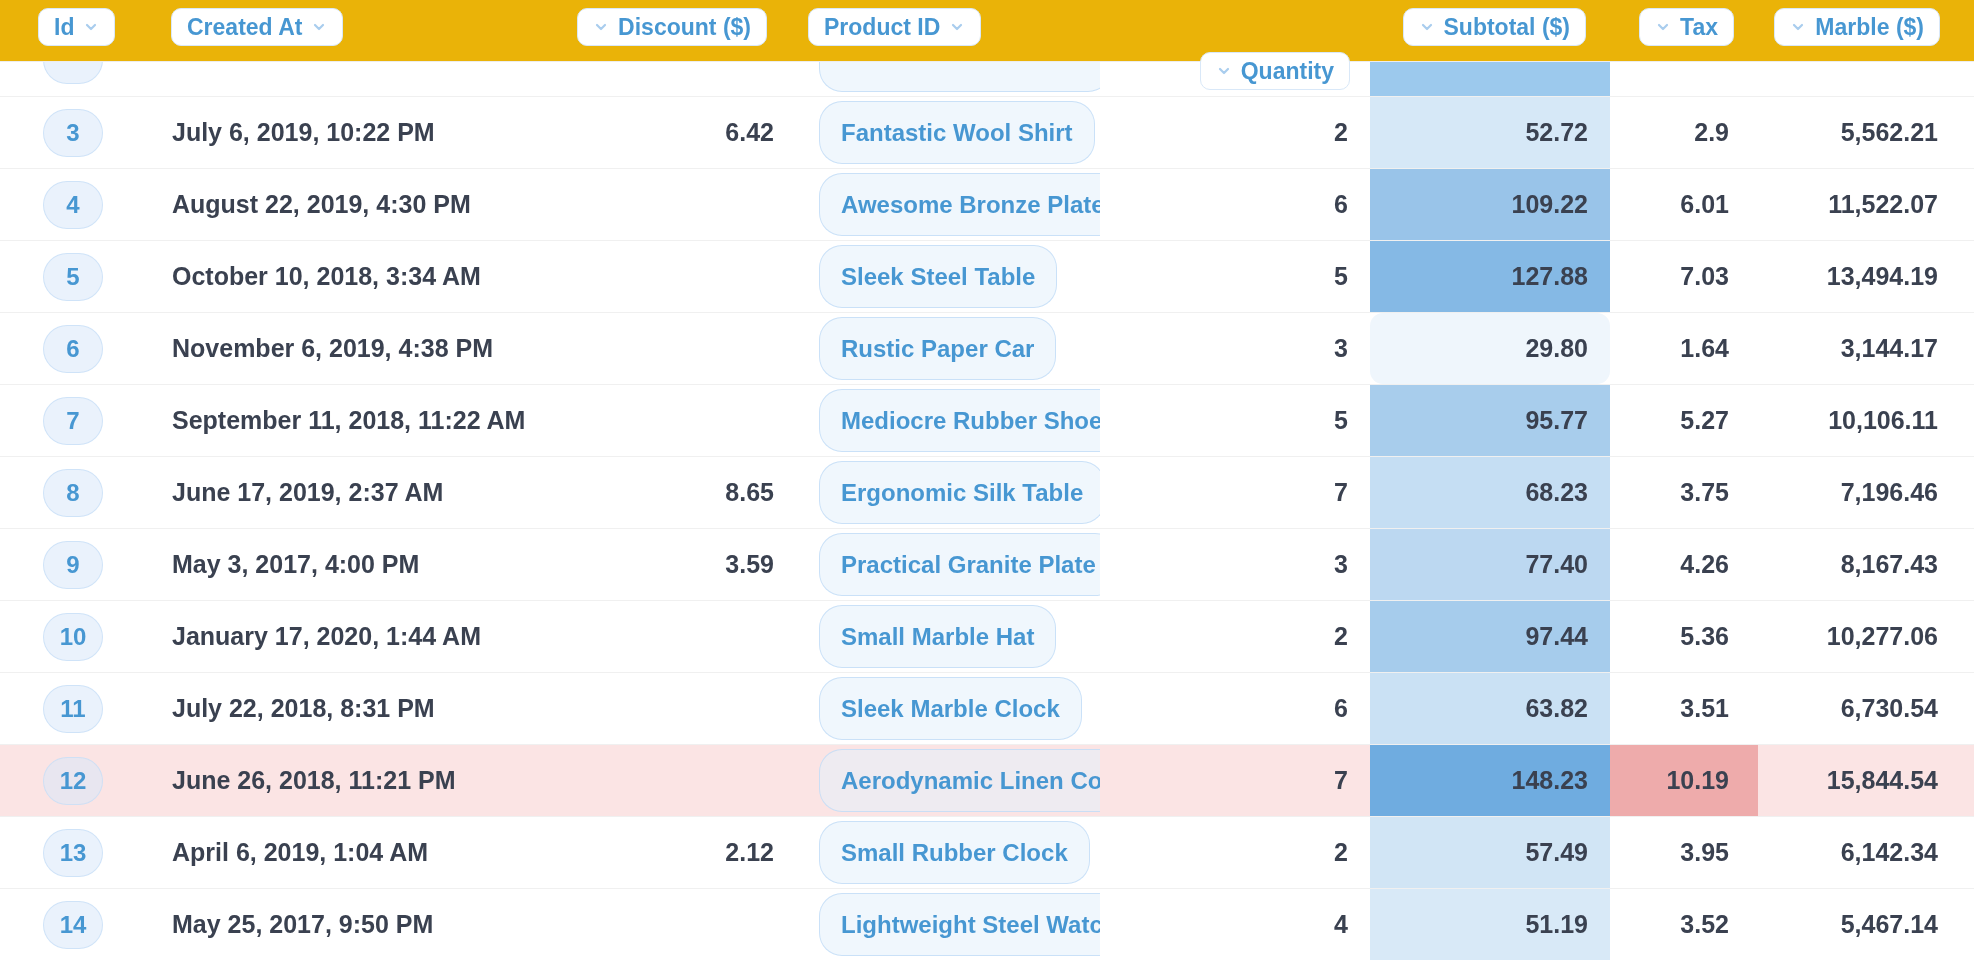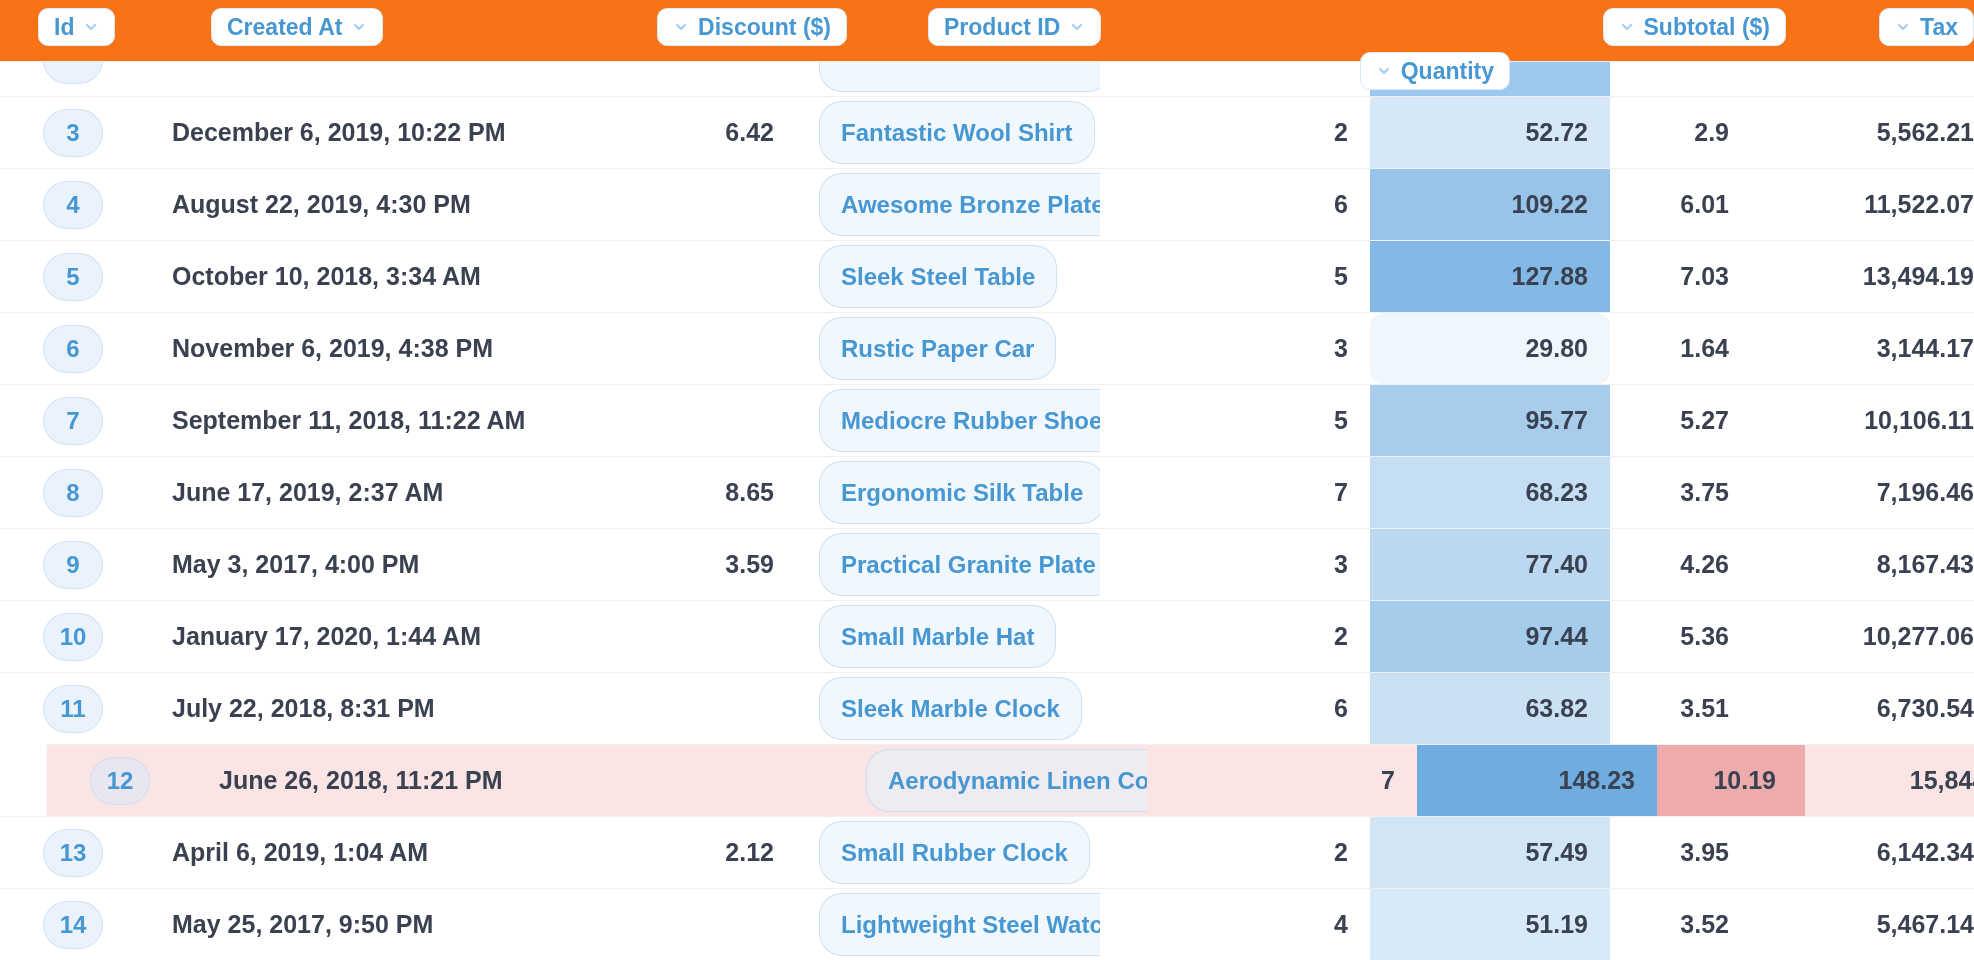--- a/index.html
+++ b/index.html
@@ -11,31 +11,31 @@
   .table-viewport{position:absolute;inset:0;overflow:hidden;}
   
   .rows{position:absolute;top:24px;left:0;width:1974px;}
   .row{
     display:grid;
     grid-template-columns:136px 424px 230px 310px 270px 240px 148px 216px;
     height:72px;border-top:1px solid #f0f0f0;background:#ffffff;
     box-sizing:border-box;
   }
   .row.first{border-top:none;}
-  .row.highlight{background:#fbe4e4;margin-left:47px;}
+  .row.highlight{background:#fbe4e4;}
   .cell{display:flex;align-items:center;box-sizing:border-box;overflow:hidden;}
   .cell.num{justify-content:flex-end;font-size:25px;font-weight:600;color:#3a4150;}
   .c-id{justify-content:flex-start;padding-left:43px;}
   .c-created{padding-left:36px;font-size:25px;font-weight:600;color:#3a4150;}
   .c-discount{padding-right:16px;}
   .c-product{padding-left:29px;}
   .c-quantity{padding-right:22px;}
   .c-subtotal{padding-right:22px;}
   .c-tax{padding-right:29px;}
-  .c-total{}
+  .c-total{padding-right:36px;}
   
   .id-badge{
     width:60px;height:48px;border-radius:24px;
     background:rgba(216,232,250,0.55);
     border:1.5px solid rgba(196,221,246,0.7);
     color:#4797d2;font-size:24px;font-weight:600;
     display:flex;align-items:center;justify-content:center;
     box-sizing:border-box;
   }
   
@@ -44,25 +44,24 @@
     background:rgba(227,240,252,0.55);
     border:1.5px solid rgba(190,218,245,0.75);
     color:#4797d2;font-size:24px;font-weight:600;
     display:flex;align-items:center;white-space:nowrap;
     box-sizing:border-box;
   }
   .row.partial .product-pill{min-width:292px;}
   
   .header-bar{
     position:absolute;top:0;left:0;width:1974px;height:62px;
-    background:#f97316;border-bottom:1px solid #ededed;box-sizing:border-box;
+    background:#eab308;border-bottom:1px solid #ededed;box-sizing:border-box;
     display:grid;
     grid-template-columns:136px 424px 230px 310px 270px 240px 148px 216px;
     z-index:5;
-    gap:40px;
   }
   .hcell{display:flex;align-items:flex-start;box-sizing:border-box;}
   .hcell .pill{margin-top:8px;}
   .h1{padding-left:38px;}
   .h2{padding-left:35px;}
   .h3{justify-content:flex-end;padding-right:23px;}
   .h4{padding-left:18px;}
   .h5{justify-content:flex-end;padding-right:20px;margin-top:44px;}
   .h6{justify-content:flex-end;padding-right:24px;}
   .h7{justify-content:flex-end;padding-right:24px;}
@@ -93,21 +92,21 @@
     </div>
     <div class="cell num c-quantity"></div>
     <div class="cell num c-subtotal" style="background: rgb(156, 201, 237);"></div>
     <div class="cell num c-tax"></div>
     <div class="cell num c-total"></div>
   </div>
       <div class="row">
     <div class="cell c-id">
       <div class="id-badge">3</div>
     </div>
-    <div class="cell c-created">December 6, 2019, 10:22 PM</div>
+    <div class="cell c-created">July 6, 2019, 10:22 PM</div>
     <div class="cell num c-discount">6.42</div>
     <div class="cell c-product">
       <div class="product-pill">Fantastic Wool Shirt</div>
     </div>
     <div class="cell num c-quantity">2</div>
     <div class="cell num c-subtotal" style="background: rgb(214, 232, 247);">52.72</div>
     <div class="cell num c-tax">2.9</div>
     <div class="cell num c-total">5,562.21</div>
   </div>
       <div class="row">

